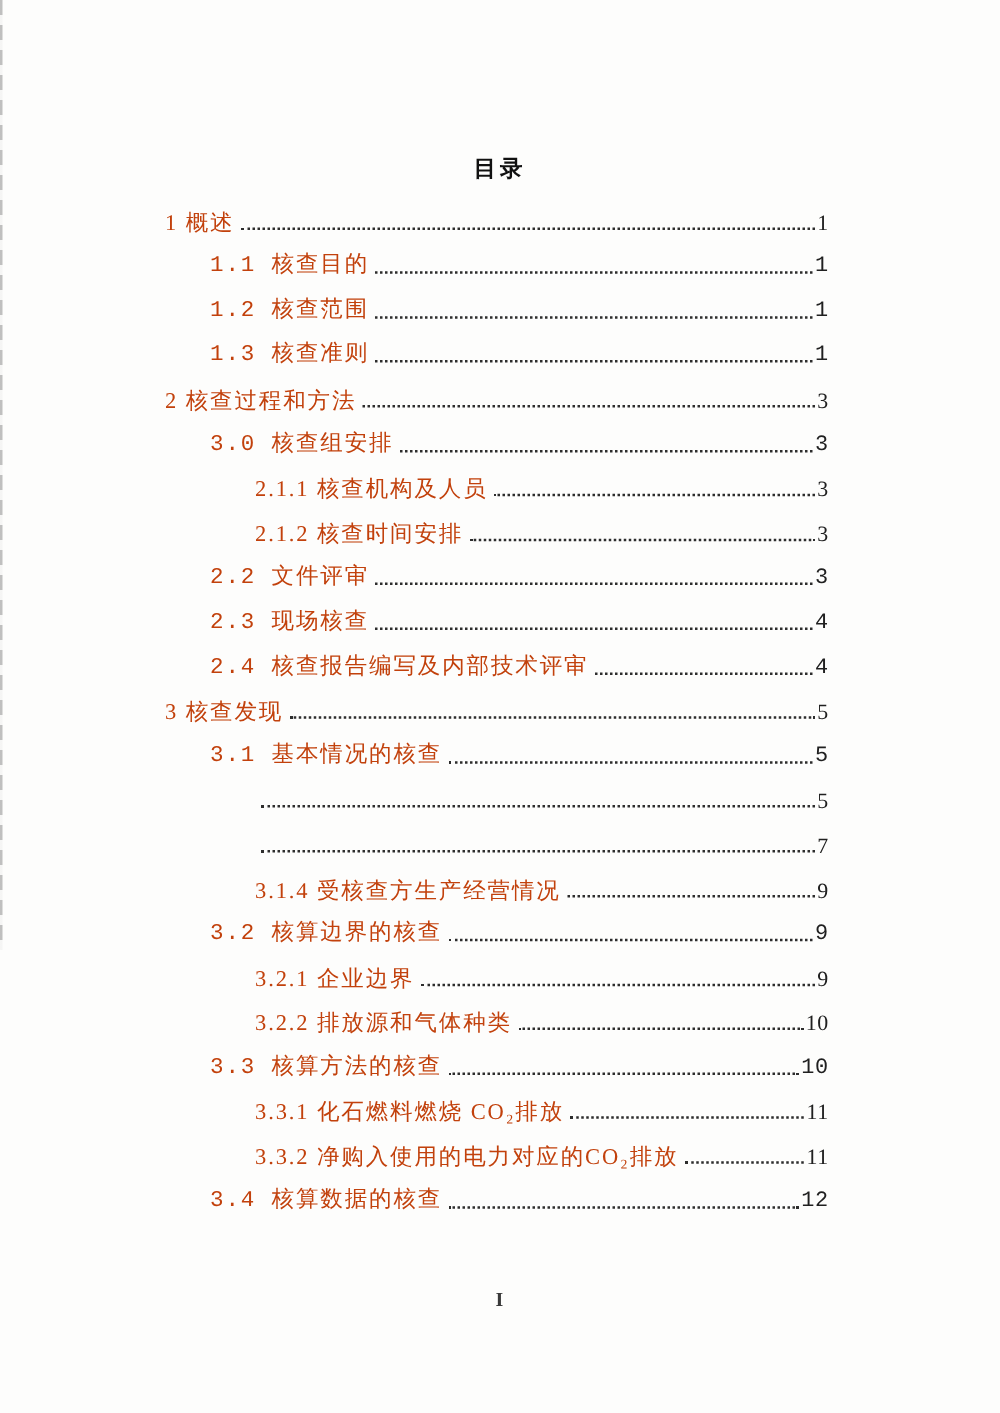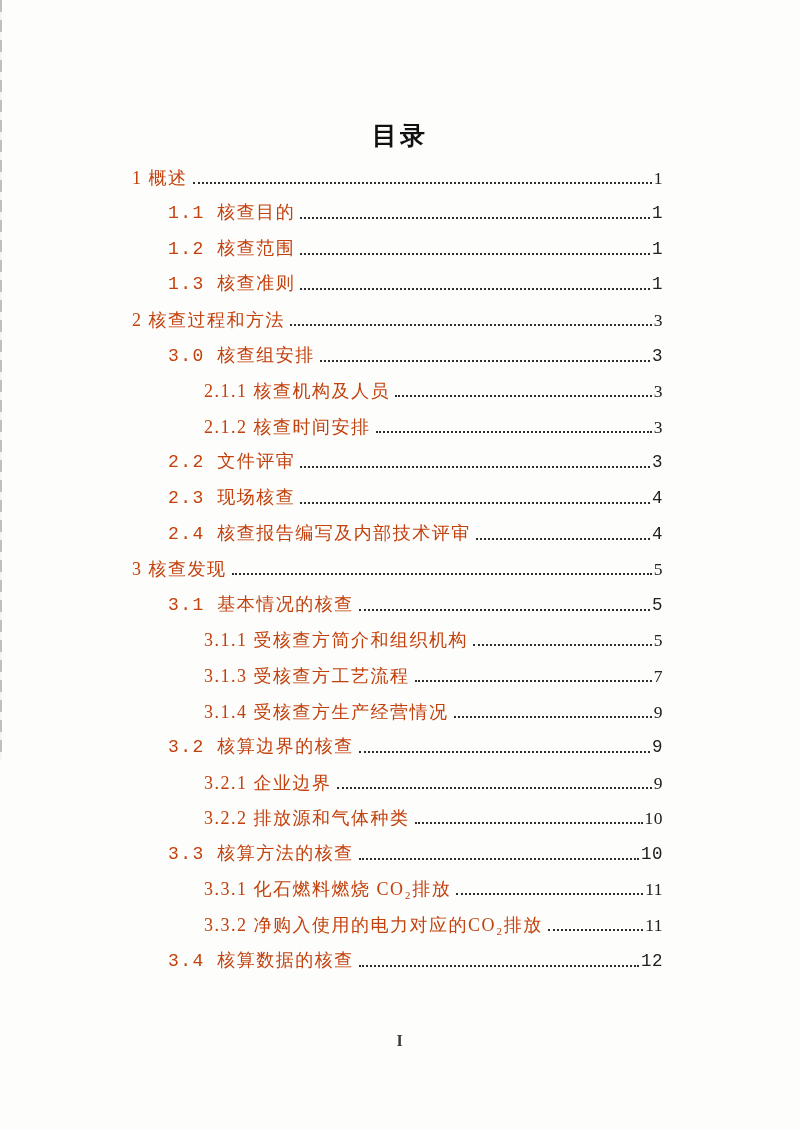--- a/index.html
+++ b/index.html
@@ -31,21 +31,21 @@
   }
   .title {
     position: absolute;
     top: 120px;
     left: 0;
     width: 800px;
     margin: 0;
     text-align: center;
     font-family: "Liberation Sans", "DejaVu Sans", sans-serif;
     font-weight: bold;
-    font-size: 25px;
+    font-size: 18px;
     line-height: 30px;
     letter-spacing: 3px;
     color: #111;
   }
   .toc {
     position: absolute;
     top: 153px;
     left: 132px;
     width: 531px;
   }
@@ -153,26 +153,24 @@
       <span class="toc-label">3 核查发现</span>
       <span class="dot-leader"></span>
       <span class="toc-page">5</span>
     </div>
     <div class="toc-row lvl2">
       <span class="toc-label">3.1 基本情况的核查</span>
       <span class="dot-leader"></span>
       <span class="toc-page">5</span>
     </div>
     <div class="toc-row lvl3">
-      <span class="toc-label">3.1.1 受核查方简介和组织机构</span>
       <span class="dot-leader"></span>
       <span class="toc-page">5</span>
     </div>
     <div class="toc-row lvl3">
-      <span class="toc-label">3.1.3 受核查方工艺流程</span>
       <span class="dot-leader"></span>
       <span class="toc-page">7</span>
     </div>
     <div class="toc-row lvl3">
       <span class="toc-label">3.1.4 受核查方生产经营情况</span>
       <span class="dot-leader"></span>
       <span class="toc-page">9</span>
     </div>
     <div class="toc-row lvl2">
       <span class="toc-label">3.2 核算边界的核查</span>

